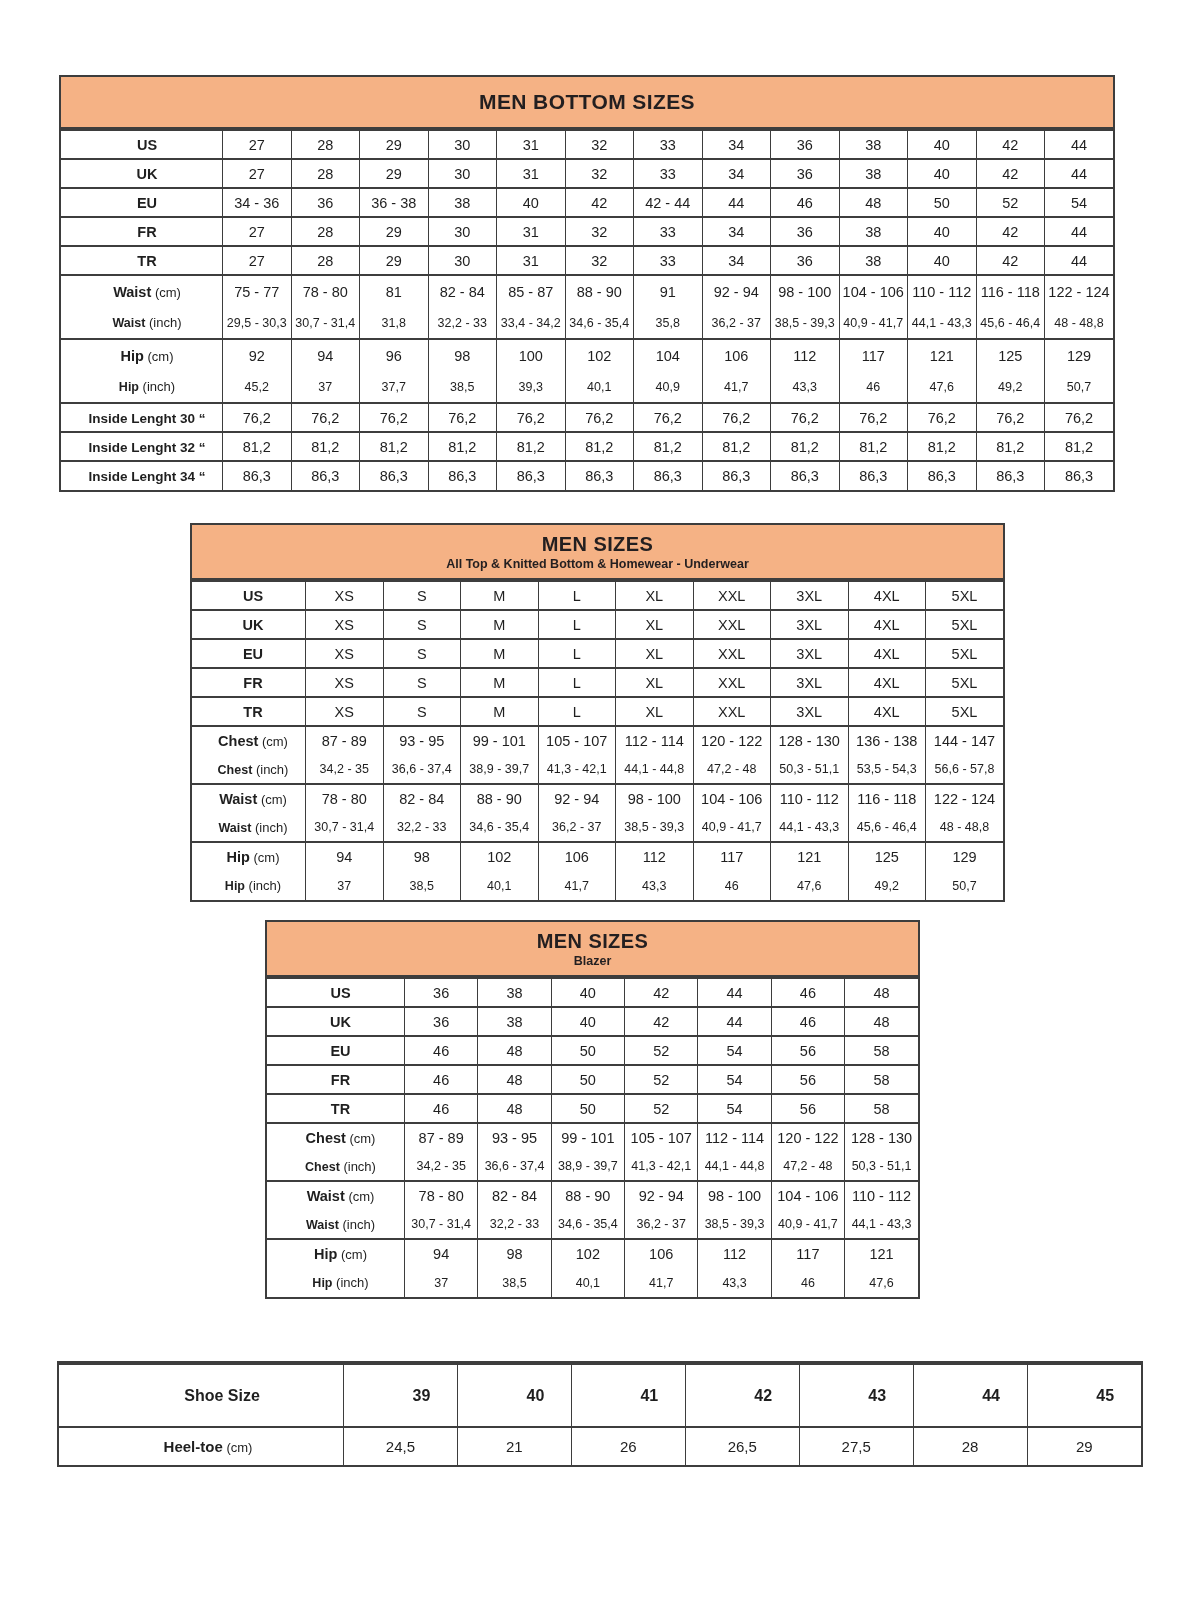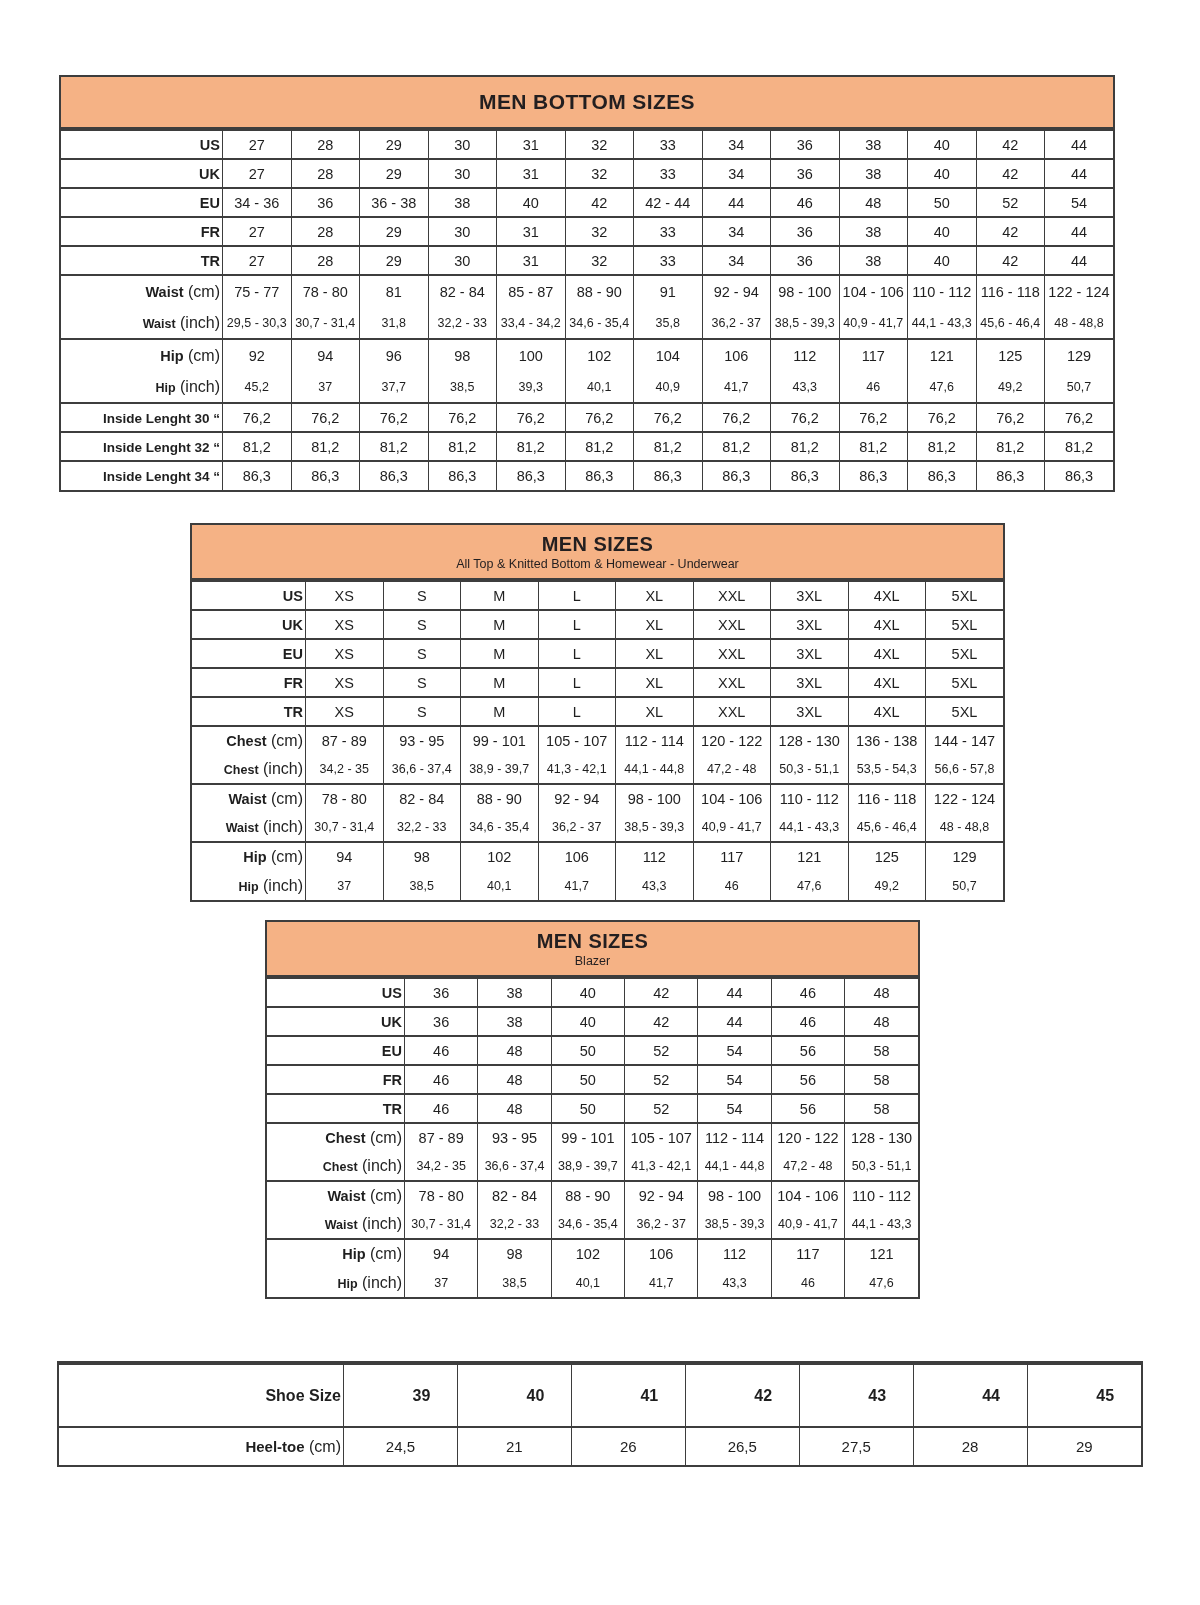--- a/index.html
+++ b/index.html
@@ -18,36 +18,36 @@
     background:#ffffff;
   }
   .tbl-header{
     background:#F5B285;
     display:flex;flex-direction:column;
     align-items:center;justify-content:center;
     box-sizing:border-box;
     border-bottom:2px solid #3d3d3d;
   }
   .tbl-title{font-weight:bold;font-size:21px;letter-spacing:.4px;color:#231f20;line-height:1.1;}
-  .tbl-subtitle{font-weight:normal;font-size:12.5px;color:#231f20;margin-top:2px;}
+  .tbl-subtitle{font-weight:bold;font-size:12.5px;color:#231f20;margin-top:2px;}
   .tbl-subtitle:empty{display:none;}
 
   table{border-collapse:collapse;width:100%;table-layout:fixed;}
   tbody{border-top:2px solid #3d3d3d;}
   td{
     border-left:1.5px solid #3d3d3d;
     text-align:center;vertical-align:middle;
     padding:0 2px;font-size:14.5px;
     overflow:hidden;white-space:nowrap;
   }
   td.label-cell{
-    border-left:none;text-align:right;
+    border-left:none;text-align:center;
     font-weight:bold;padding-left:13px;margin-left:48px;
   }
-  td.label-cell .unit{font-weight:400;font-size:16px;}
+  td.label-cell .unit{font-weight:400;font-size:13px;}
   tr{height:29px;}
   tr.inch td{font-size:12.5px;}
   tr.cm td, tr.inch td{}
   
   .t1{left:59px;top:75px;width:1056px;}
   .t1 .tbl-header{height:52px;}
   .t1 .label-cell{width:146px;}
   .t1 tr.cm, .t1 tr.inch{height:32px;}
   .t1 tr.il .lbl{font-size:13.5px;}
 

